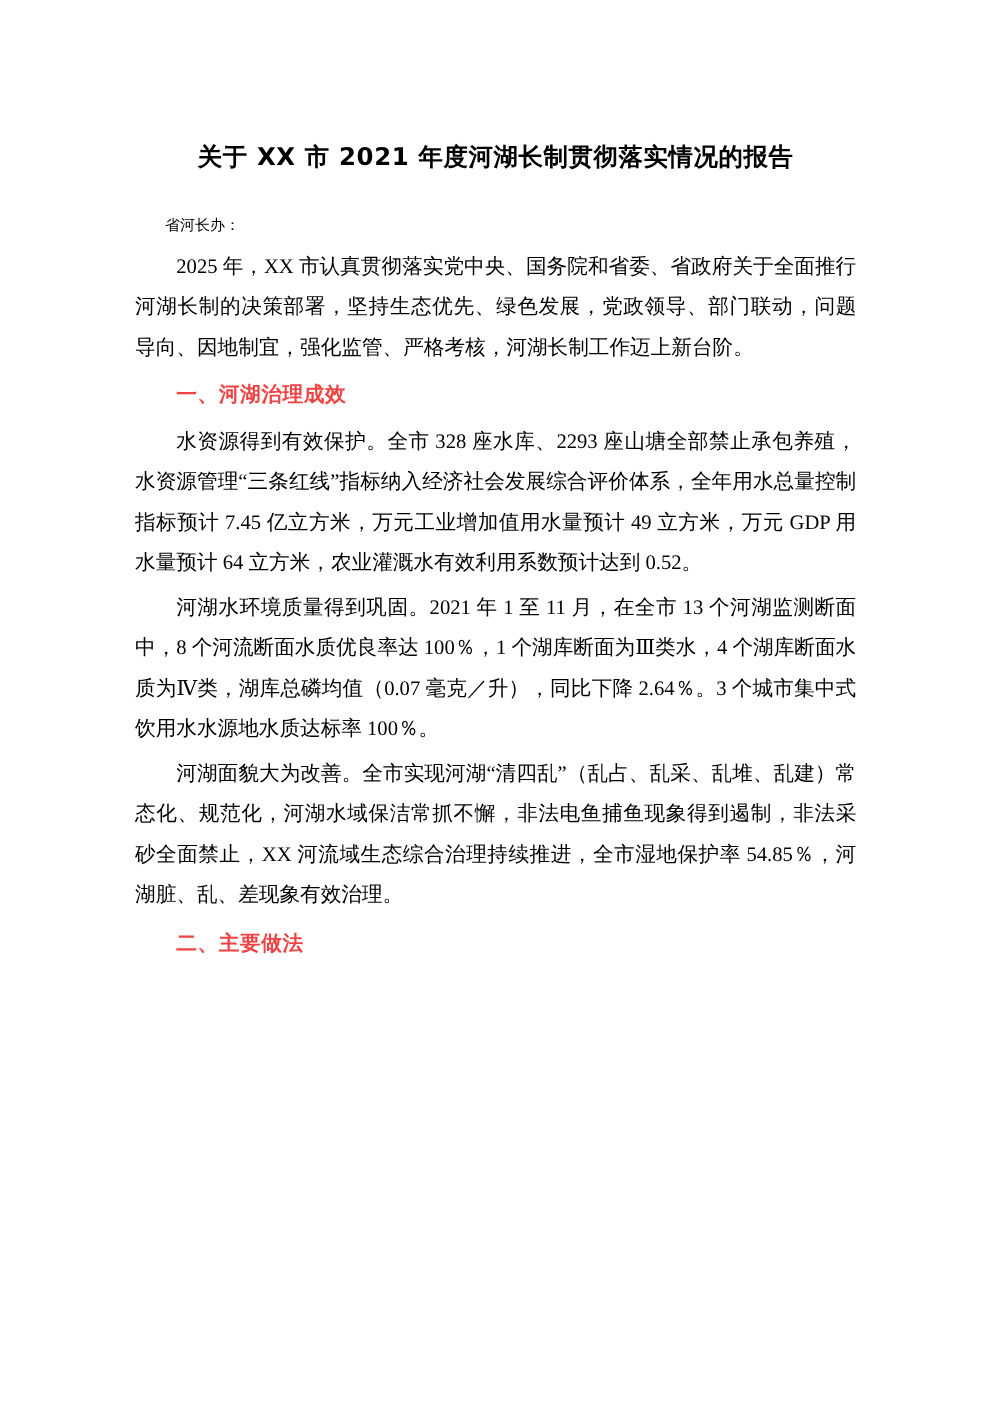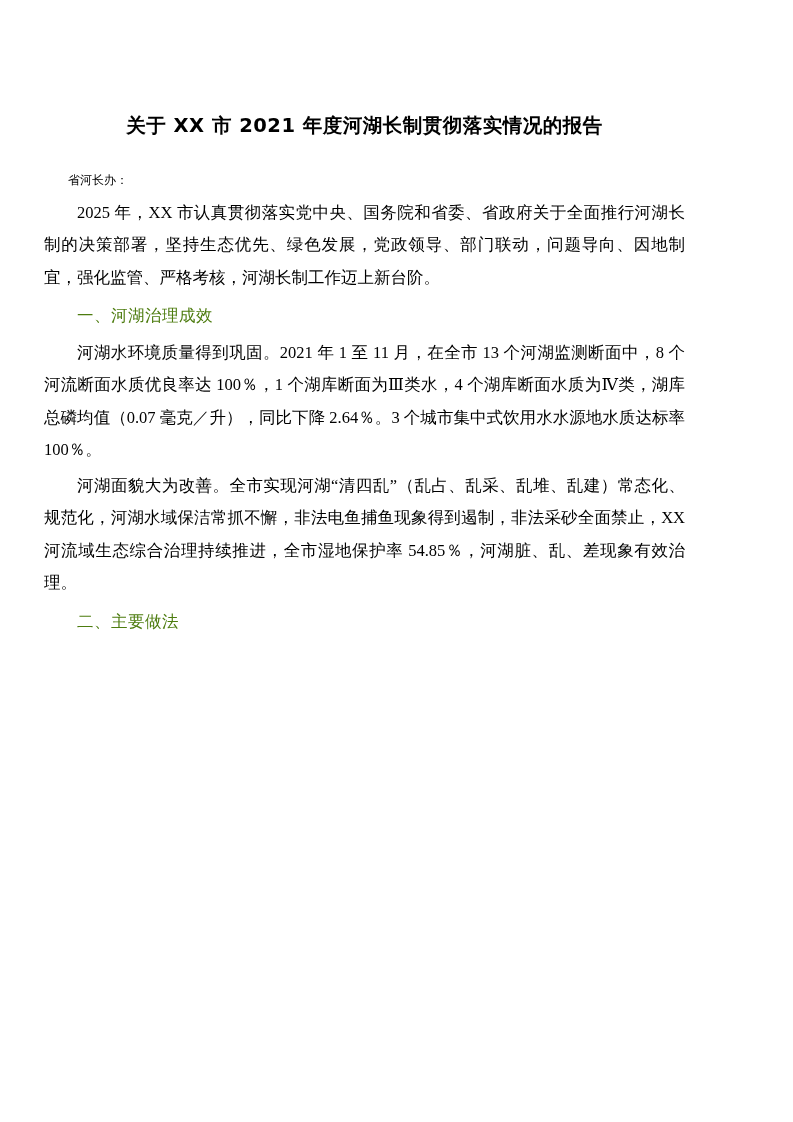--- a/index.html
+++ b/index.html
@@ -12,21 +12,21 @@
     height: 1122px;
     font-family: "Liberation Serif", "DejaVu Serif", serif;
     color: #000000;
     overflow: hidden;
   }
   .page {
     position: relative;
     width: 793px;
     height: 874px;
     box-sizing: border-box;
-    padding: 112px 108px 60px 44px;
+    padding: 112px 108px 60px 108px;
   }
   .doc-title {
     font-family: "DejaVu Sans", "Liberation Sans", sans-serif;
     font-size: 19.5px;
     font-weight: bold;
     text-align: center;
     letter-spacing: 0.5px;
     margin: 0 0 30px 0;
     line-height: 1.4;
   }
@@ -40,34 +40,35 @@
     font-size: 16.5px;
     line-height: 1.97;
     text-indent: 2em;
     margin: 0 0 3px 0;
     text-align: justify;
     text-justify: inter-ideograph;
   }
   h2.section-heading {
     font-family: "DejaVu Sans", "Liberation Sans", sans-serif;
     font-size: 16.5px;
-    font-weight: normal;
-    color: #4d7c0f;
+    font-weight: bold;
+    color: #ef4444;
     text-indent: 2em;
     margin: 6px 0 4px 0;
     line-height: 1.97;
     letter-spacing: 0.5px;
   }
 </style>
 </head>
 <body>
 
 <div class="page">
   <h1 class="doc-title">关于 XX 市 2021 年度河湖长制贯彻落实情况的报告</h1>
   <p class="salutation">省河长办：</p>
   <div id="doc-body">
       <p class="body-par">2025 年，XX 市认真贯彻落实党中央、国务院和省委、省政府关于全面推行河湖长制的决策部署，坚持生态优先、绿色发展，党政领导、部门联动，问题导向、因地制宜，强化监管、严格考核，河湖长制工作迈上新台阶。</p>
       <h2 class="section-heading">一、河湖治理成效</h2>
+      <p class="body-par">水资源得到有效保护。全市 328 座水库、2293 座山塘全部禁止承包养殖，水资源管理“三条红线”指标纳入经济社会发展综合评价体系，全年用水总量控制指标预计 7.45 亿立方米，万元工业增加值用水量预计 49 立方米，万元 GDP 用水量预计 64 立方米，农业灌溉水有效利用系数预计达到 0.52。</p>
       <p class="body-par">河湖水环境质量得到巩固。2021 年 1 至 11 月，在全市 13 个河湖监测断面中，8 个河流断面水质优良率达 100％，1 个湖库断面为Ⅲ类水，4 个湖库断面水质为Ⅳ类，湖库总磷均值（0.07 毫克／升），同比下降 2.64％。3 个城市集中式饮用水水源地水质达标率 100％。</p>
       <p class="body-par">河湖面貌大为改善。全市实现河湖“清四乱”（乱占、乱采、乱堆、乱建）常态化、规范化，河湖水域保洁常抓不懈，非法电鱼捕鱼现象得到遏制，非法采砂全面禁止，XX 河流域生态综合治理持续推进，全市湿地保护率 54.85％，河湖脏、乱、差现象有效治理。</p>
       <h2 class="section-heading">二、主要做法</h2>
     </div>
 </div>
 
 </body></html>

